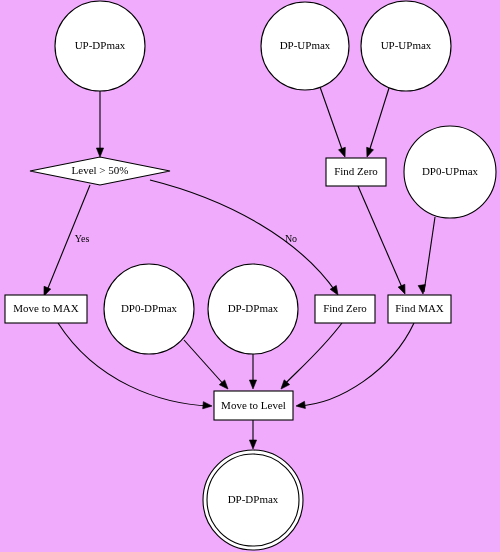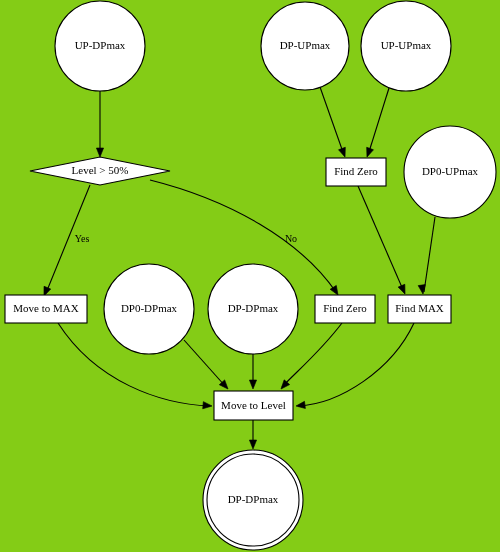--- a/index.html
+++ b/index.html
@@ -4,21 +4,21 @@
 <style>
   html, body {
     margin: 0;
     padding: 0;
     background: #ffffff;
   }
   #diagram-root {
     position: relative;
     width: 500px;
     height: 552px;
-    background: #84cc16;
+    background: #f0abfc;
     font-family: "Liberation Serif", "DejaVu Serif", serif;
   }
   svg#flowchart {
     display: block;
     width: 500px;
     height: 552px;
   }
   .node-shape {
     fill: #ffffff;
     stroke: #000000;

